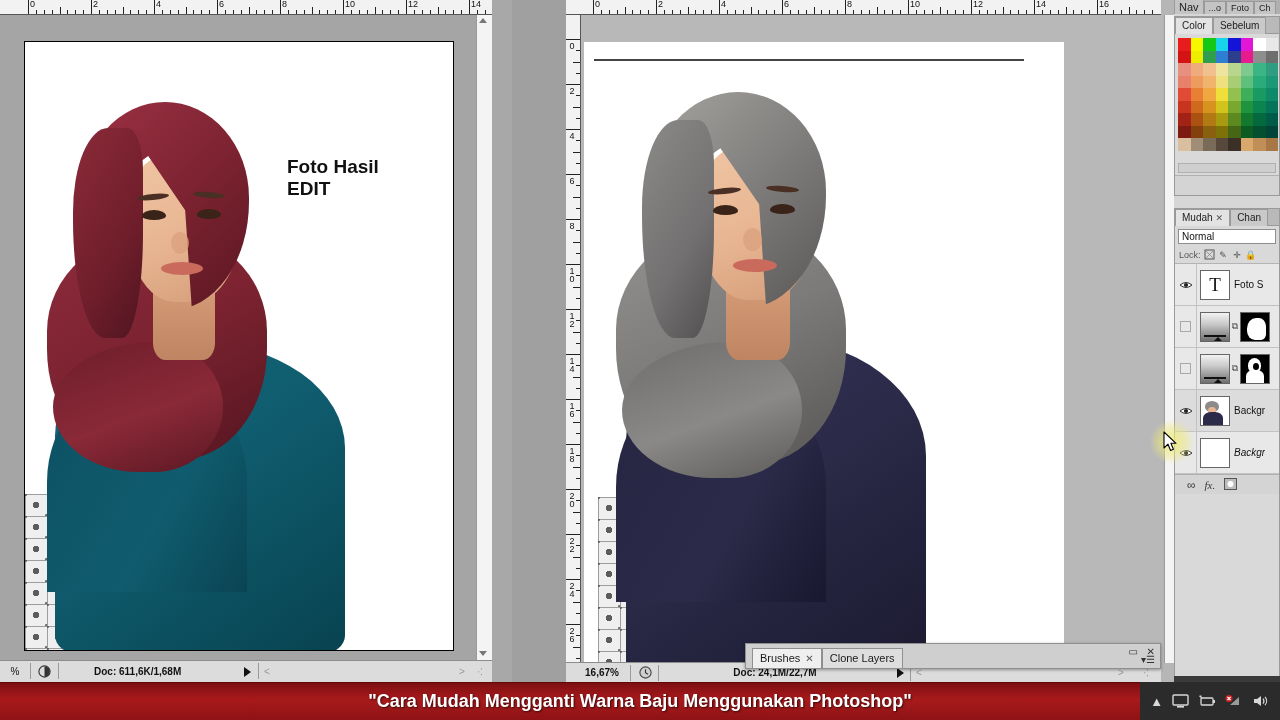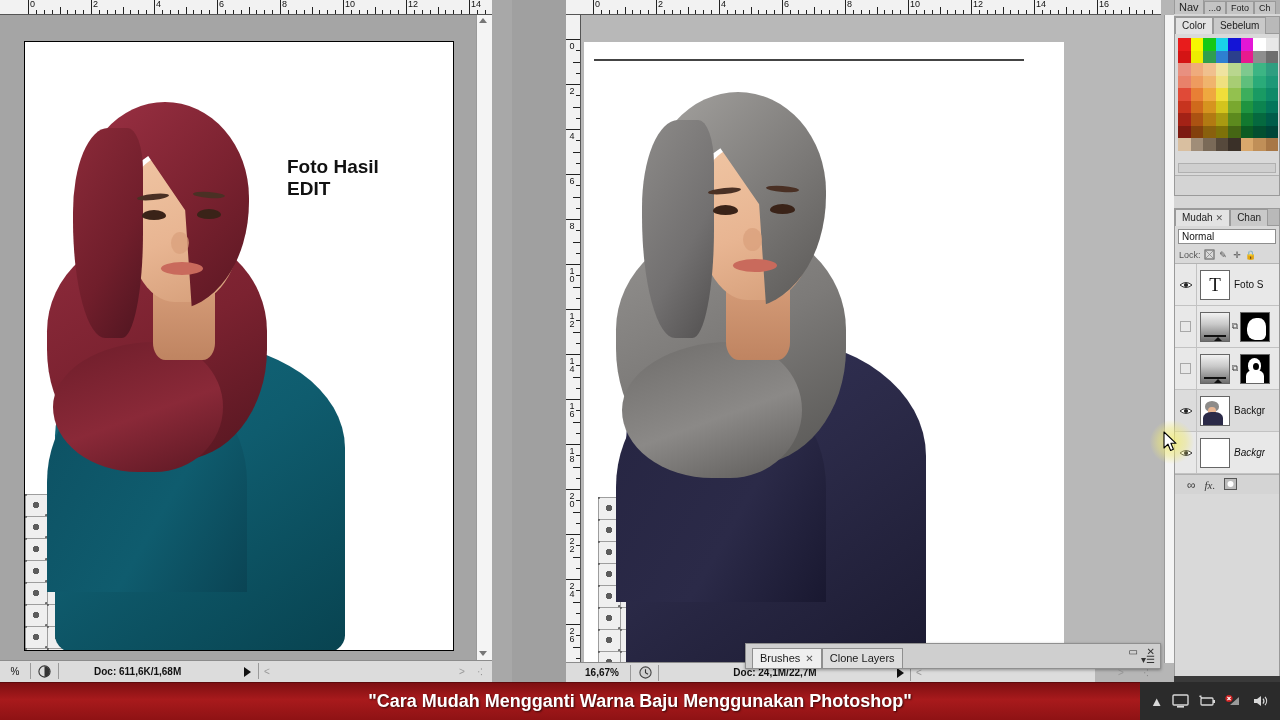--- a/index.html
+++ b/index.html
@@ -108,21 +108,21 @@
   }
   #doc2 .canvas2 {
     position:absolute; left:15px; top:15px; width:580px; height:648px;
     background:#b8b8b8; overflow:hidden;
   }
   #doc2 .scroll-v2 {
     position:absolute; right:0px; top:15px; width:16px; height:648px;
     background:#f4f4f4; border-left:1px solid #9a9a9a;
   }
   #doc2 .statusbar2 {
-    position:absolute; left:0; bottom:0; width:529px; height:20px;
+    position:absolute; left:0; bottom:0; width:595px; height:20px;
     background:#dcdcdc; border-top:1px solid #8c8c8c;
   }
   .sb-cell {
     position:absolute; top:0; height:100%; display:flex;
     align-items:center; justify-content:center;
     font-size:10px; color:#111;
   }
   .sb-sep { position:absolute; top:2px; width:1px; height:16px; background:#9a9a9a; }
 
   

